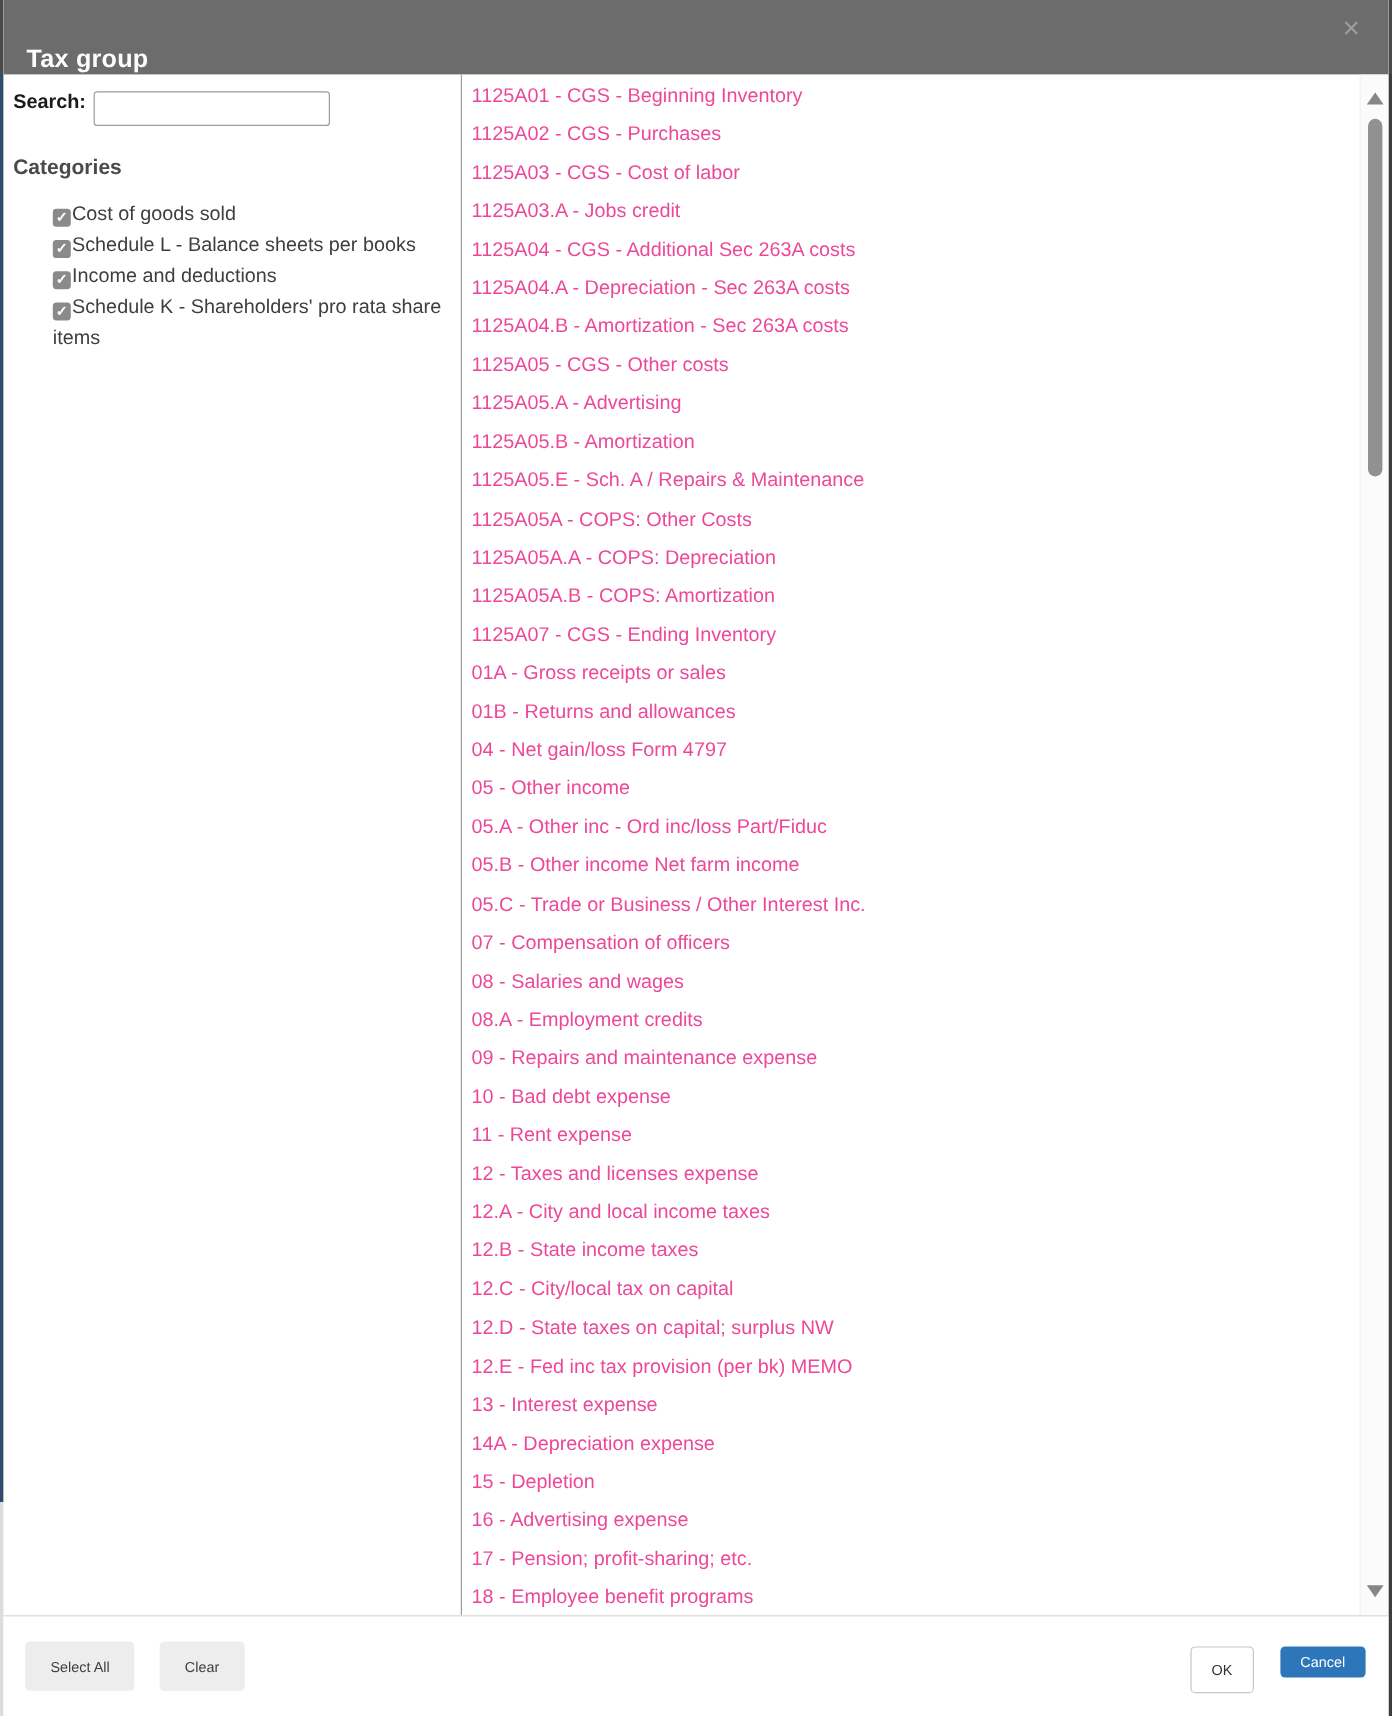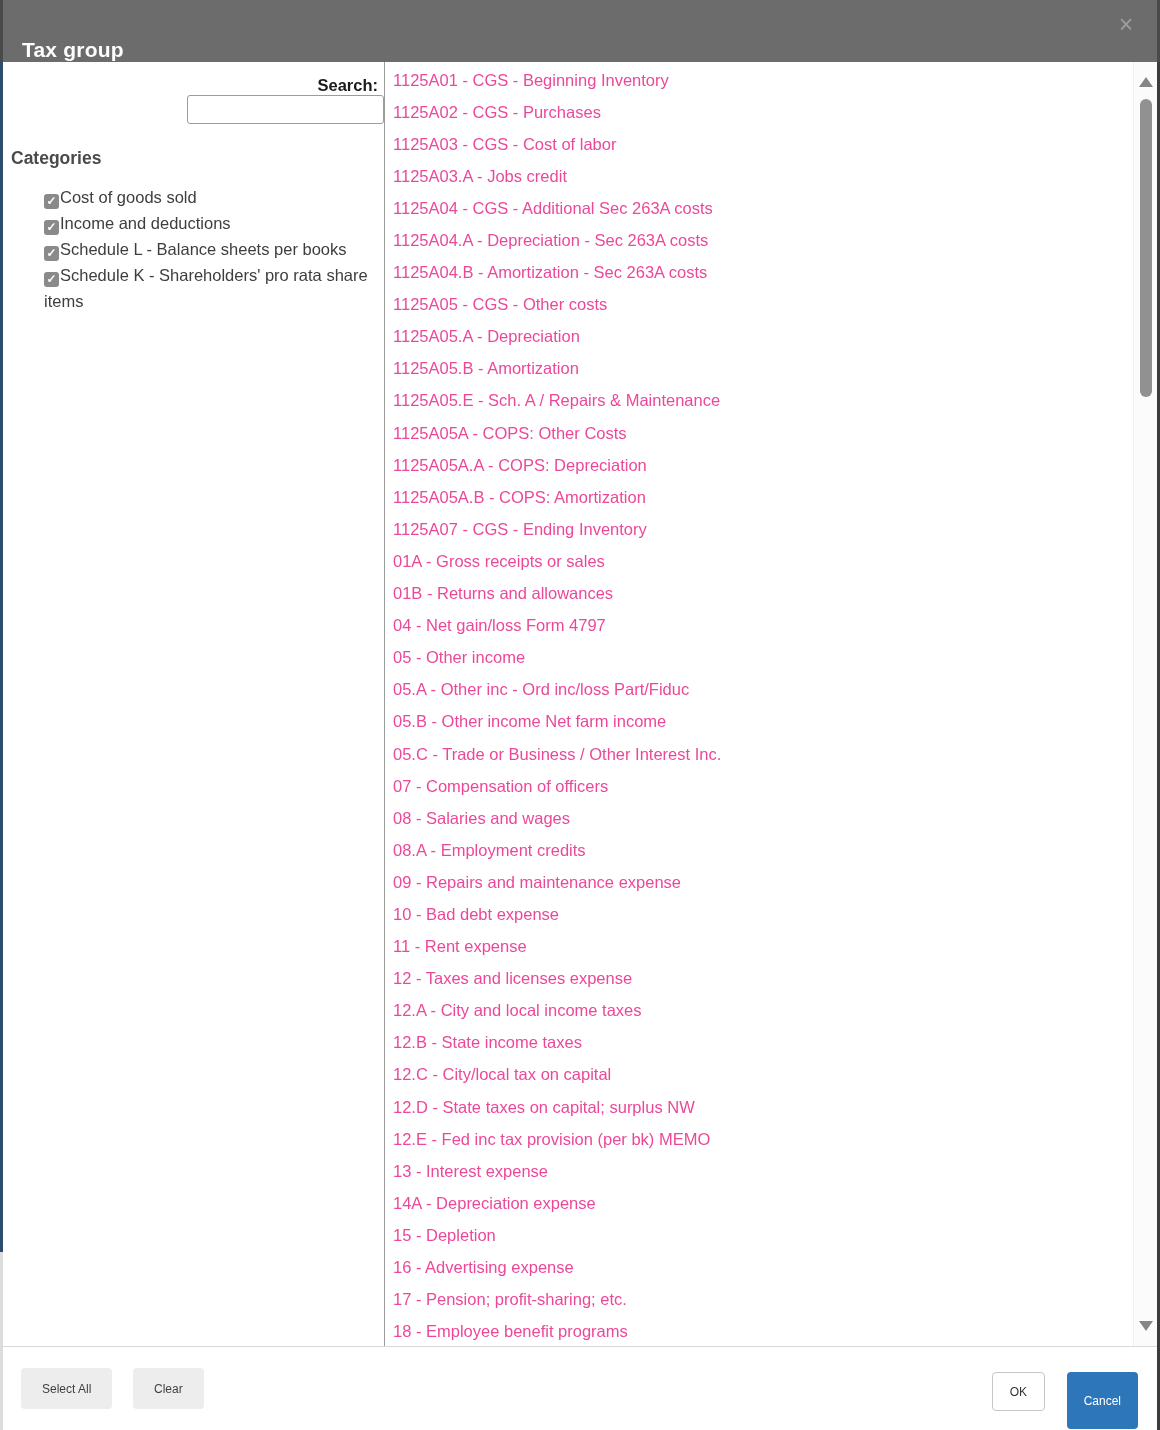--- a/index.html
+++ b/index.html
@@ -30,21 +30,21 @@
     cursor: pointer; font-weight: 400;
   }
 
   
   .modal-body { position: absolute; left: 0; right: 0; top: 62px; bottom: 84px; overflow: hidden; }
 
   .left-panel {
     position: absolute; left: 0; top: 0; bottom: 0; width: 382px;
     border-right: 1px solid #9b9b9b; padding: 14px 0 0 8px;
   }
-  .search-row { display: flex; align-items: flex-end; flex-direction: column; }
+  .search-row { display: flex; align-items: flex-start; }
   .search-label { font-size: 16.5px; font-weight: 700; color: #1b1b1b; margin-right: 6px; }
   .search-input {
     width: 197px; height: 29px; border: 1px solid #9c9c9c; border-radius: 3px;
     font-size: 15px; padding: 0 6px; font-family: "Liberation Sans", sans-serif; outline: none;
   }
   .categories-title { margin-top: 24px; font-size: 17.5px; font-weight: 600; color: #4a4a4a; }
   .category-list { margin-top: 15px; }
   .cat-row { padding-left: 33px; font-size: 16.5px; color: #3e3e3e; line-height: 26px; }
   .checkbox {
     display: inline-block; width: 15px; height: 15px; background: #8a8a8a;
@@ -85,21 +85,21 @@
     border-radius: 4px; cursor: pointer; border: none;
   }
   .btn-gray { background: #ededed; color: #3f3f3f; top: 21px; height: 41px; padding: 0 21px; }
   .btn-select-all { left: 18px; }
   .btn-clear { left: 130px; }
   .btn-ok {
     top: 25px; height: 39px; right: 112px; padding: 0 17px;
     background: #ffffff; border: 1px solid #c6c6c6; color: #333333; text-align: right;
   }
   .btn-cancel {
-    top: 25px; height: 57px; right: 19px; padding: 0 17px;
+    top: 25px; height: 26px; right: 19px; padding: 0 17px;
     background: #2d76b9; color: #ffffff;
   }
 </style>
 </head>
 <body>
 
 <div class="edge-strip edge-left"></div>
 <div class="edge-strip edge-right"></div>
 
 <div class="modal">
@@ -112,36 +112,36 @@
   <div class="modal-body">
 
     <div class="left-panel">
       <div class="search-row">
         <span class="search-label">Search:</span>
         <input class="search-input" type="text" value="" style="">
       </div>
       <div class="categories-title">Categories</div>
       <div class="category-list">
           <div class="cat-row"><span class="checkbox">✓</span><span>Cost of goods sold</span></div>
+          <div class="cat-row"><span class="checkbox">✓</span><span>Schedule L - Balance sheets per books</span></div>
           <div class="cat-row"><span class="checkbox">✓</span><span>Income and deductions</span></div>
-          <div class="cat-row"><span class="checkbox">✓</span><span>Schedule L - Balance sheets per books</span></div>
           <div class="cat-row"><span class="checkbox">✓</span><span>Schedule K - Shareholders' pro rata share items</span></div>
         </div>
     </div>
 
     <div class="list-panel">
         <div class="list-item">1125A01 - CGS - Beginning Inventory</div>
         <div class="list-item">1125A02 - CGS - Purchases</div>
         <div class="list-item">1125A03 - CGS - Cost of labor</div>
         <div class="list-item">1125A03.A - Jobs credit</div>
         <div class="list-item">1125A04 - CGS - Additional Sec 263A costs</div>
         <div class="list-item">1125A04.A - Depreciation - Sec 263A costs</div>
         <div class="list-item">1125A04.B - Amortization - Sec 263A costs</div>
         <div class="list-item">1125A05 - CGS - Other costs</div>
-        <div class="list-item">1125A05.A - Depreciation</div>
+        <div class="list-item">1125A05.A - Advertising</div>
         <div class="list-item">1125A05.B - Amortization</div>
         <div class="list-item">1125A05.E - Sch. A / Repairs &amp; Maintenance</div>
         <div class="list-item">1125A05A - COPS: Other Costs</div>
         <div class="list-item">1125A05A.A - COPS: Depreciation</div>
         <div class="list-item">1125A05A.B - COPS: Amortization</div>
         <div class="list-item">1125A07 - CGS - Ending Inventory</div>
         <div class="list-item">01A - Gross receipts or sales</div>
         <div class="list-item">01B - Returns and allowances</div>
         <div class="list-item">04 - Net gain/loss Form 4797</div>
         <div class="list-item">05 - Other income</div>

